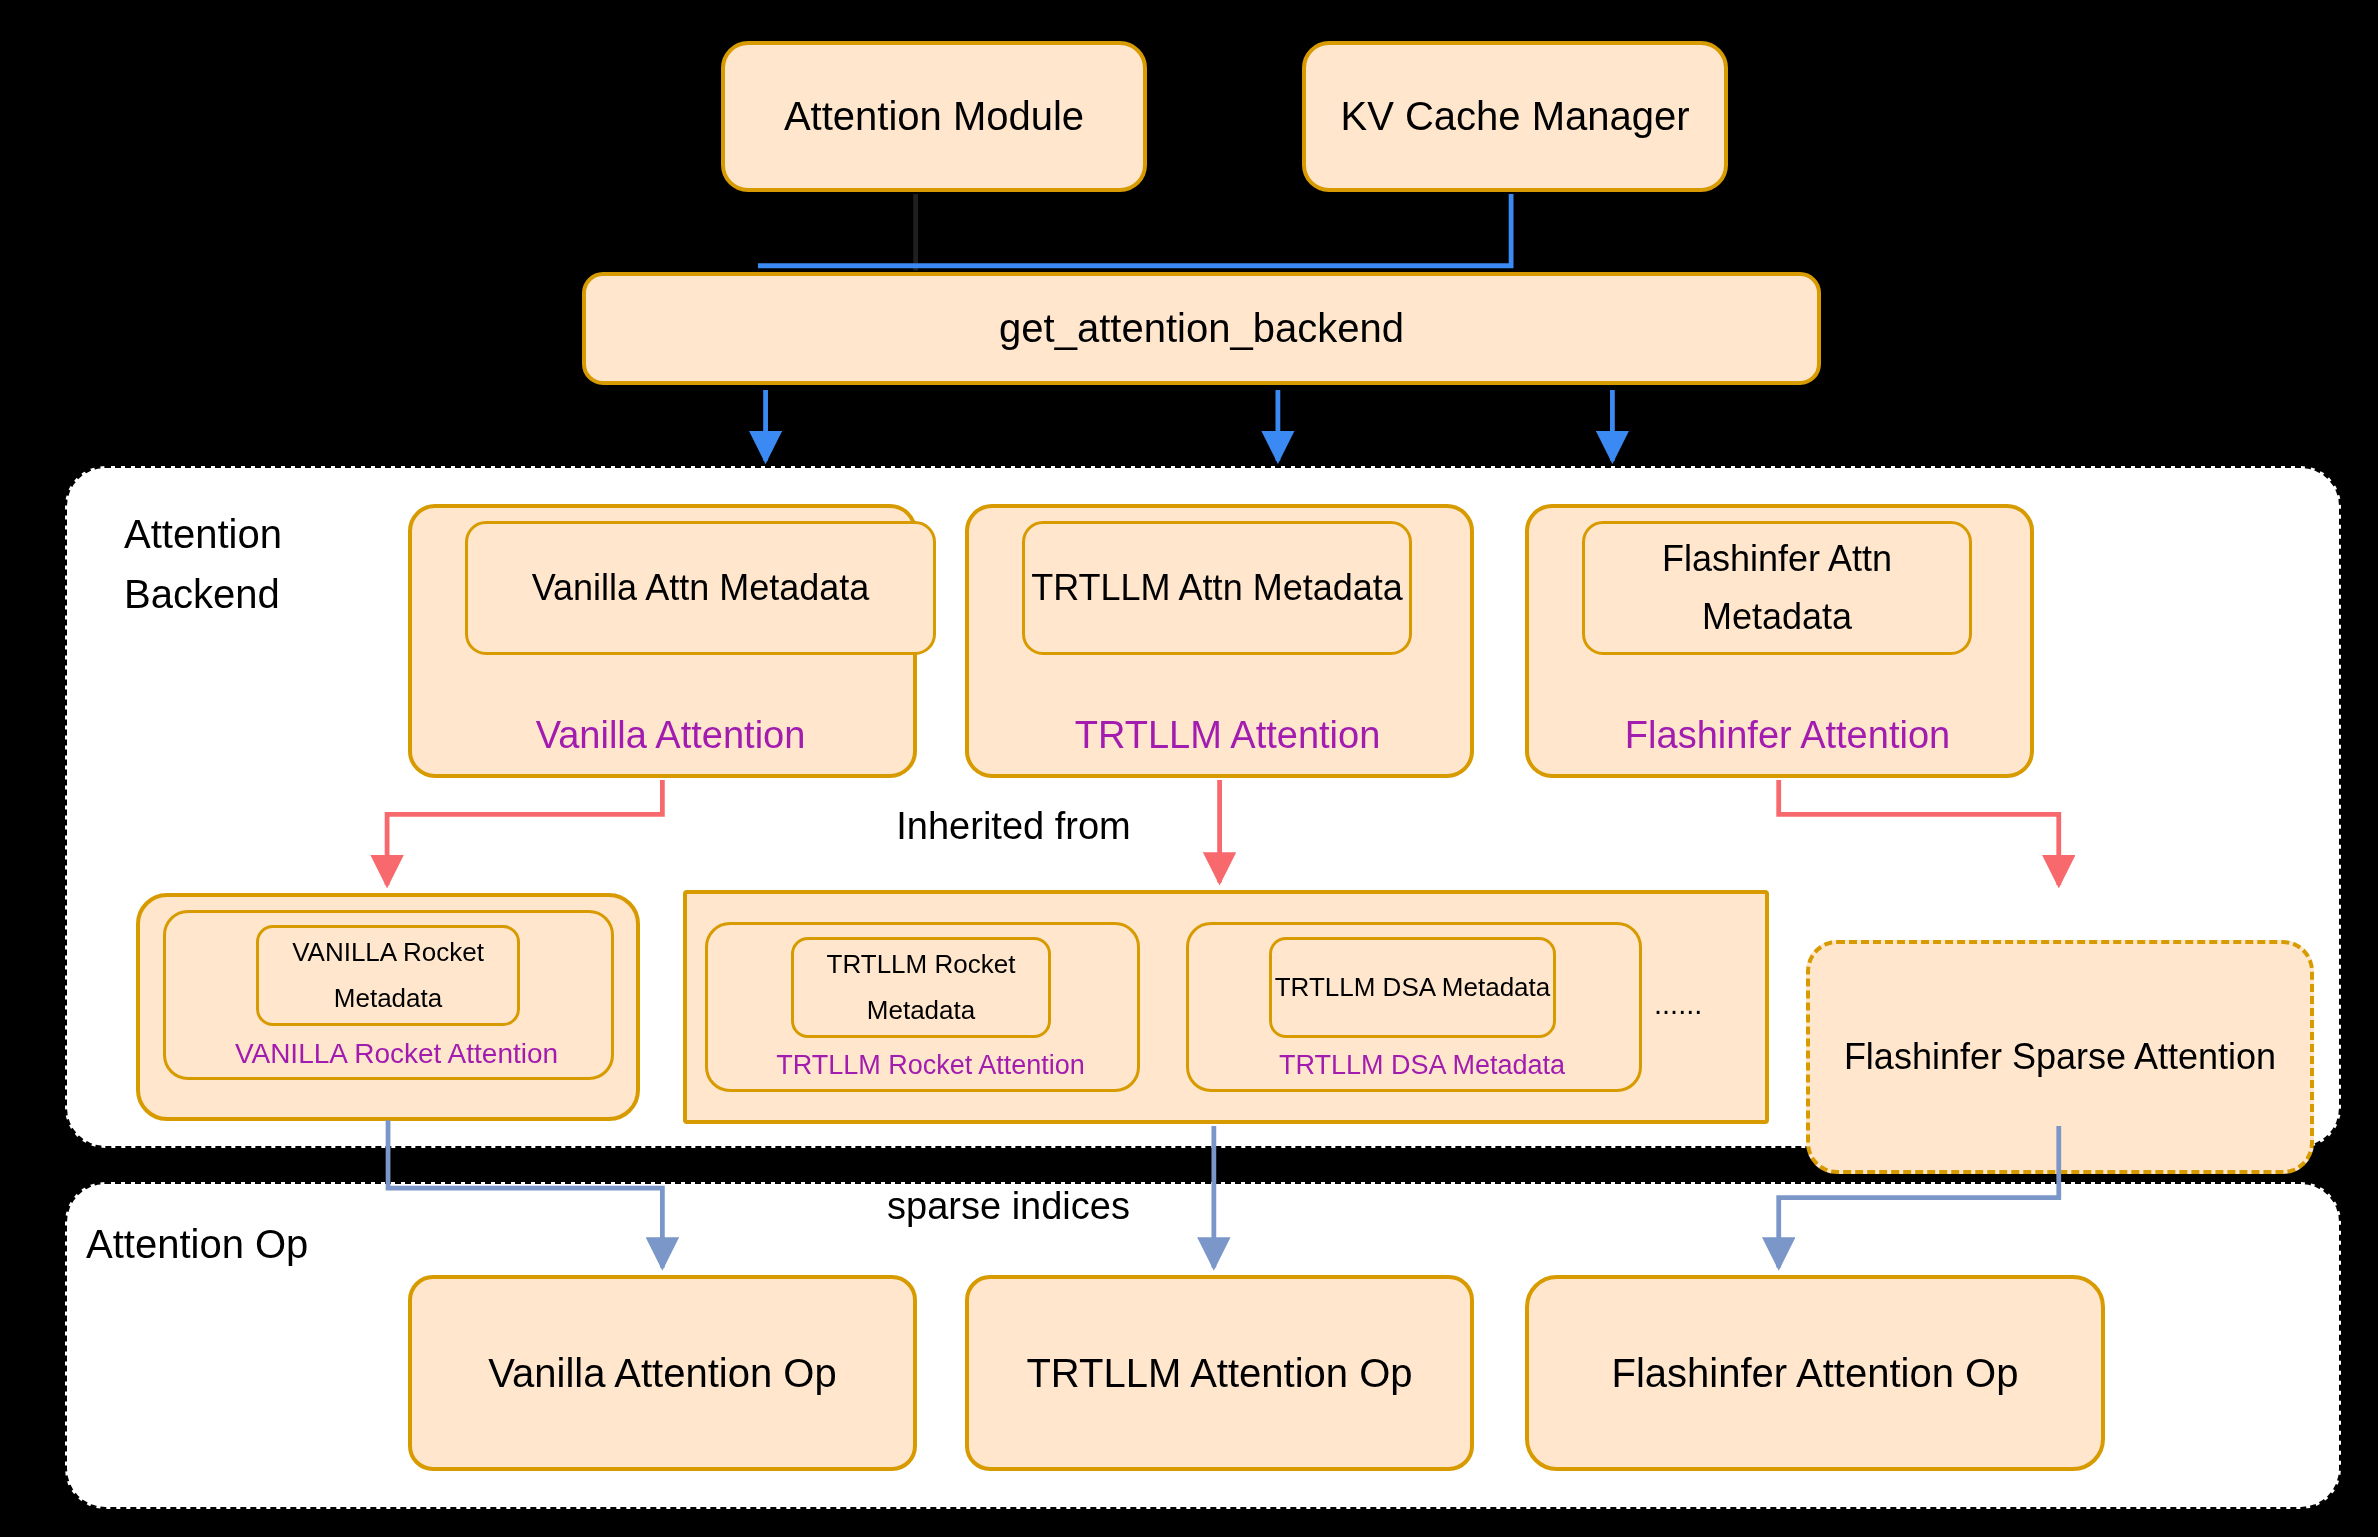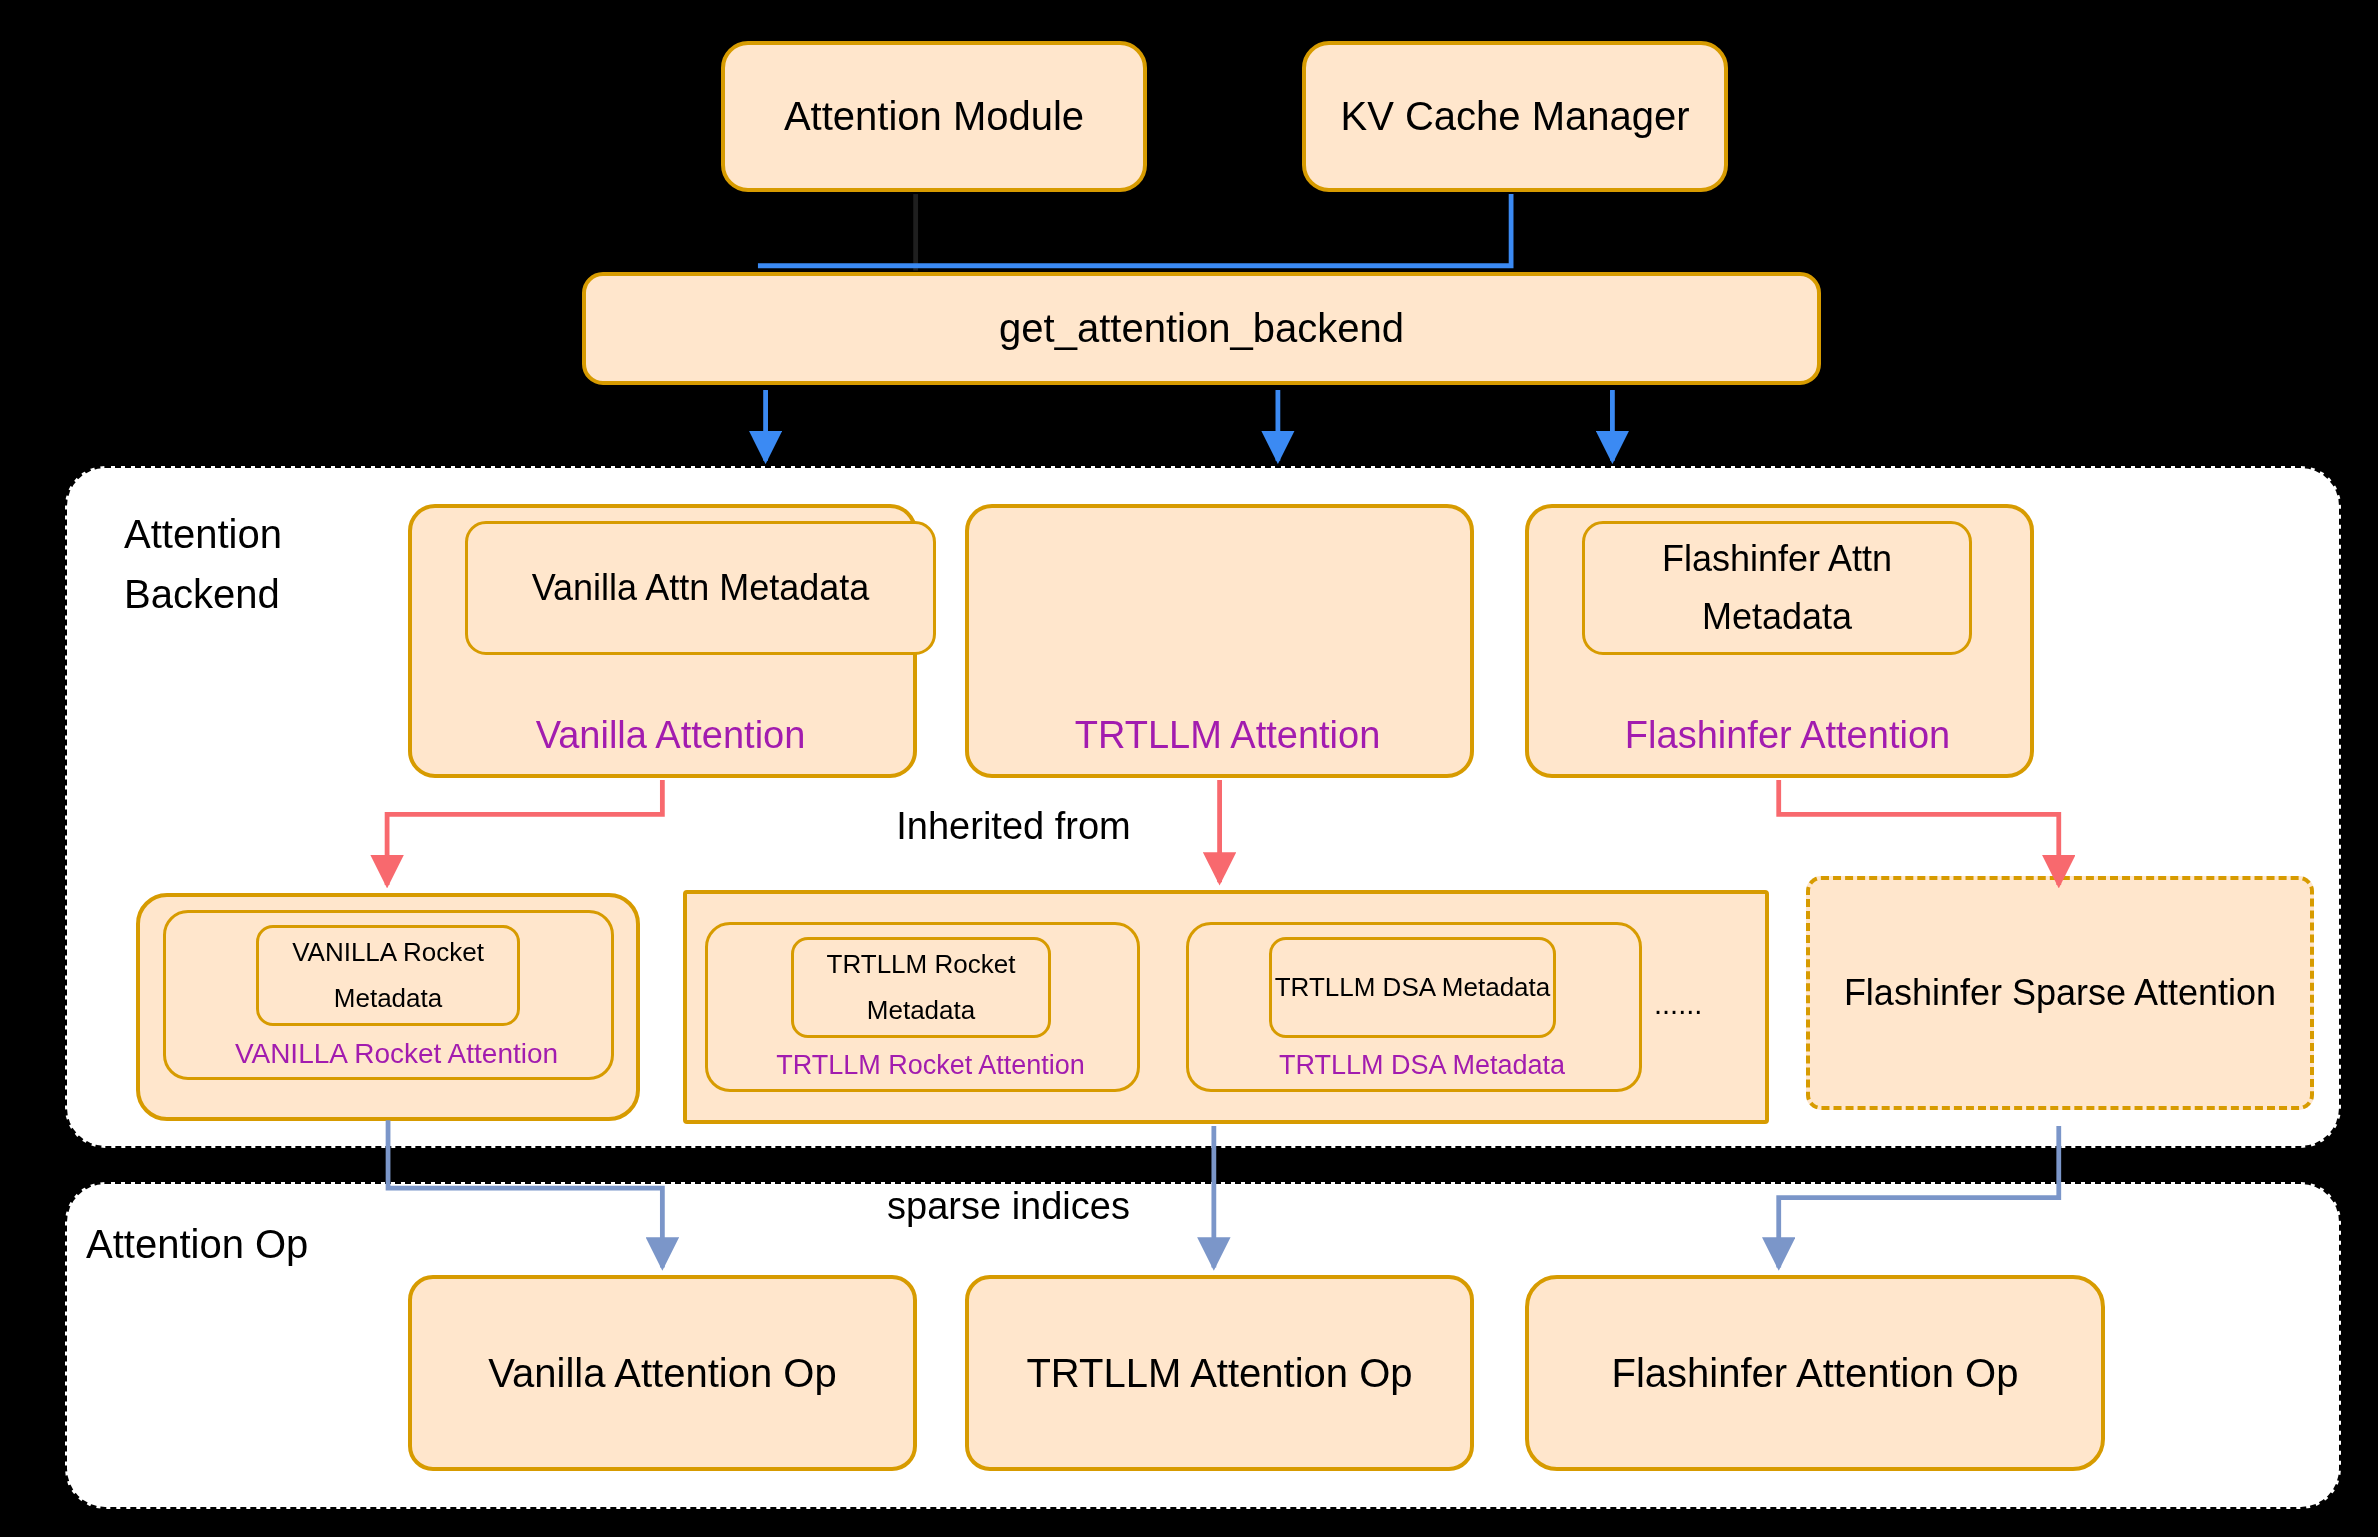--- a/index.html
+++ b/index.html
@@ -64,20 +64,23 @@
   </div>
 
   <div class="box" style="left:408px;top:504px;width:509px;height:274px;">
     <div class="box inner fs38 meta-lh" style="left:53px;top:13.4px;width:471px;height:134px;">
       <span>Vanilla Attn Metadata</span>
     </div>
     <div class="bname fs40" style="bottom:17px;">Vanilla Attention</div>
   </div>
 
   <div class="box" style="left:965px;top:504px;width:509px;height:274px;">
+    <div class="box inner fs38 meta-lh" style="left:53px;top:13.4px;width:390px;height:134px;">
+      <span>TRTLLM Attn Metadata</span>
+    </div>
     <div class="bname fs40" style="bottom:17px;">TRTLLM Attention</div>
   </div>
 
   <div class="box" style="left:1525px;top:504px;width:509px;height:274px;">
     <div class="box inner fs38 meta-lh" style="left:53px;top:13.4px;width:390px;height:134px;">
       <span>Flashinfer Attn Metadata</span>
     </div>
     <div class="bname fs40" style="bottom:17px;">Flashinfer Attention</div>
   </div>
 
@@ -101,21 +104,21 @@
     </div>
     <div class="box inner" style="left:499px;top:28px;width:456px;height:170px;border-radius:25px;">
       <div class="box inner fs27 meta-lh-sm" style="left:80px;top:11.5px;width:287px;height:101px;border-radius:17px;">
         <span>TRTLLM DSA Metadata</span>
       </div>
       <div class="bname fs28" style="bottom:7.6px;">TRTLLM DSA Metadata</div>
     </div>
     <div class="flabel fs30" style="left:967px;top:94px;">......</div>
   </div>
 
-  <div class="box dashedbox fs38" style="left:1806px;top:876px;width:508px;height:234px;border-radius:15px;">
+  <div class="box dashedbox fs38" style="left:1806px;top:940px;width:508px;height:234px;border-radius:31px;">
     <span>Flashinfer Sparse Attention</span>
   </div>
 
   <div class="panel" style="left:65px;top:1182px;width:2276px;height:327px;"></div>
 
   <div class="flabel fs42" style="left:86px;top:1222px;">Attention Op</div>
 
   <div class="flabel fs40" style="left:841px;top:1185px;width:335px;text-align:center;">sparse indices</div>
 
   <div class="box fs42" style="left:408px;top:1275px;width:509px;height:196px;border-radius:25px;">

